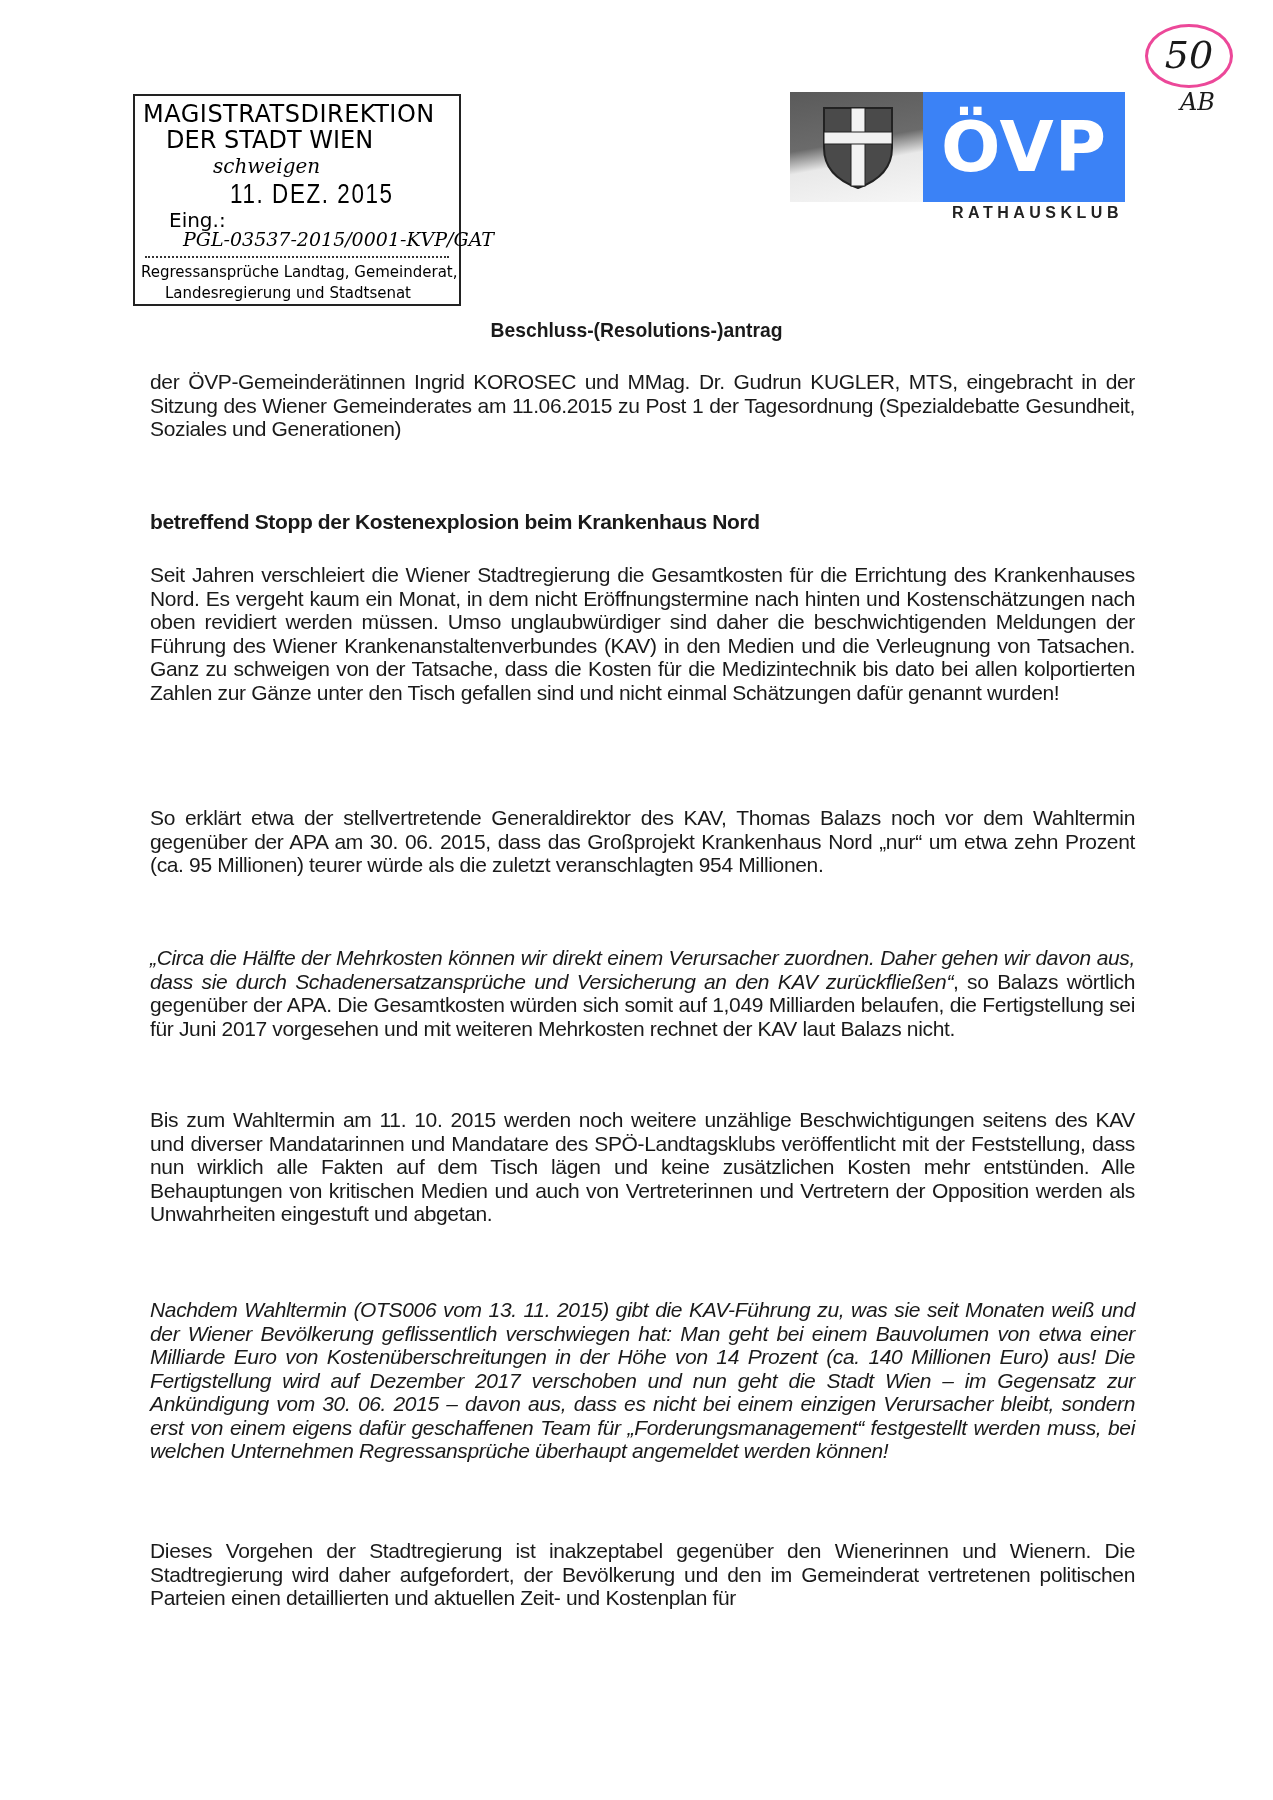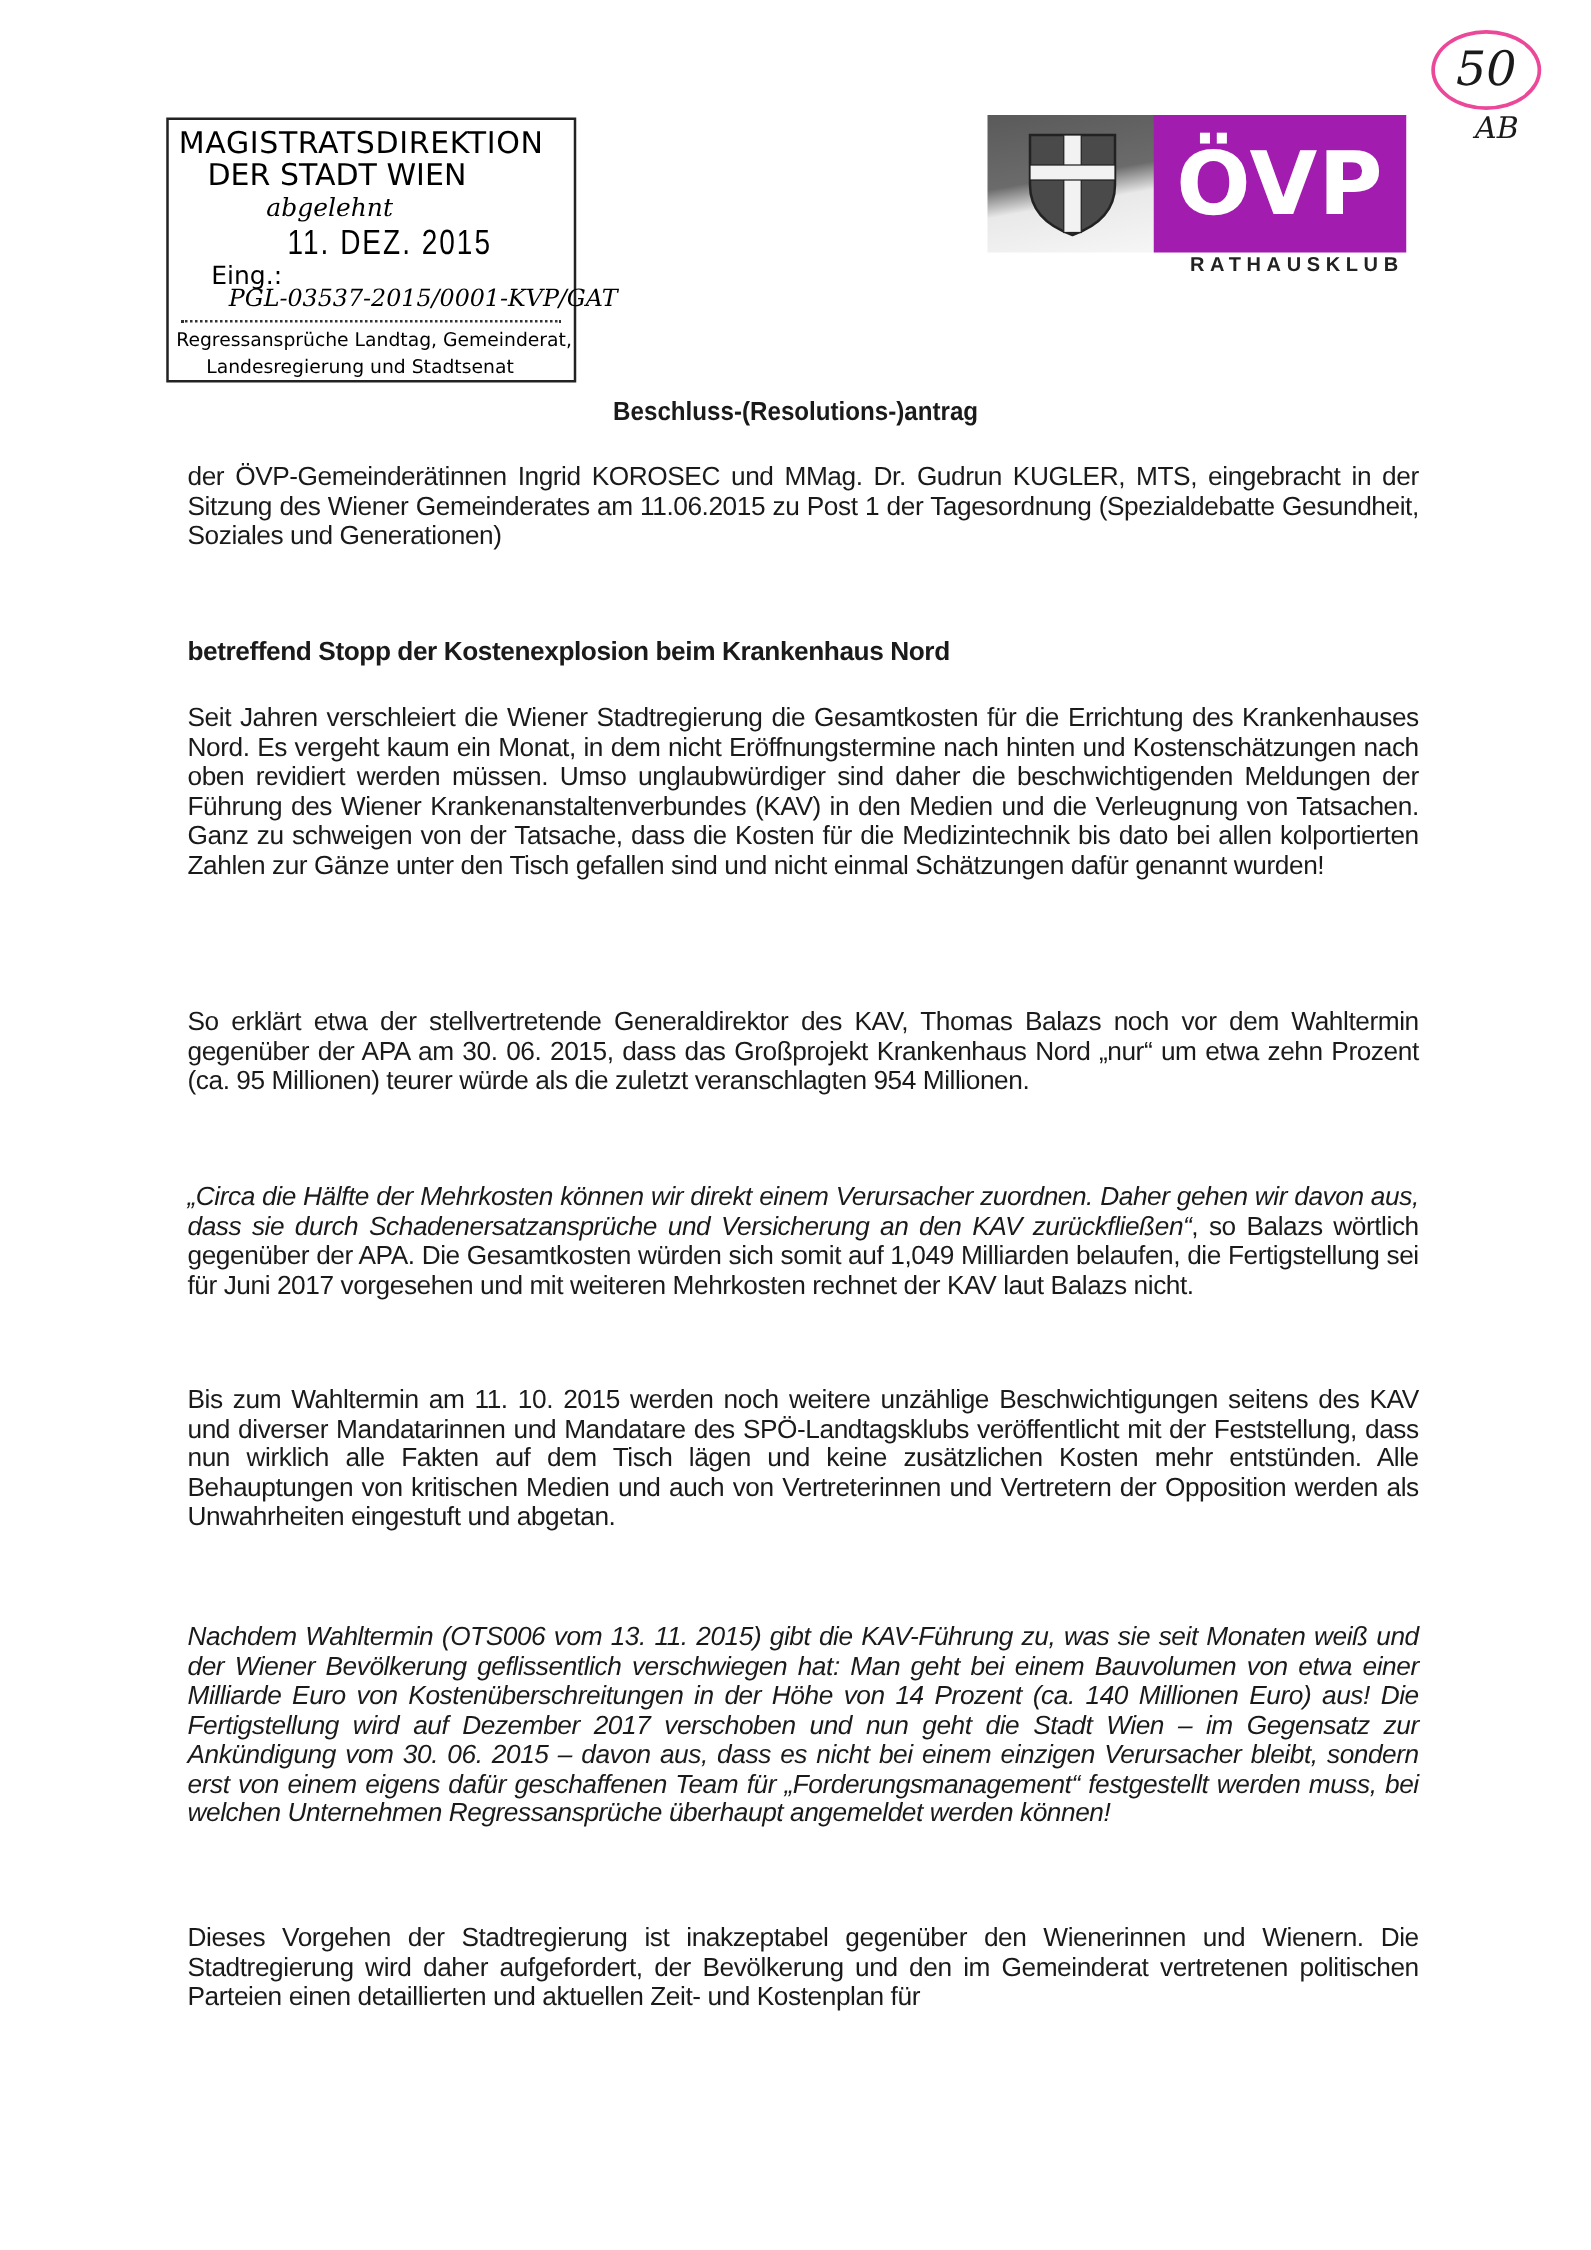--- a/index.html
+++ b/index.html
@@ -45,21 +45,21 @@
 
     
     .logo { position: absolute; left: 790px; top: 92px; width: 335px; height: 110px; }
     .logo .flag {
       position: absolute; left: 0; top: 0; width: 135px; height: 110px;
       background: linear-gradient(170deg, #5a5a5a 0%, #6b6b6b 45%, #e9e9e9 62%, #f6f6f6 100%);
     }
     .logo .shield { position: absolute; left: 32px; top: 14px; width: 72px; height: 84px; }
     .logo .box {
       position: absolute; left: 133px; top: 0; width: 202px; height: 110px;
-      background: #a21caf; color: #fff;
+      background: #3b82f6; color: #fff;
       font-family: "DejaVu Sans", sans-serif; font-weight: bold;
       font-size: 70px; line-height: 110px; text-align: center; letter-spacing: 1px;
     }
     .rathausklub {
       position: absolute; left: 940px; top: 204px;
       font-size: 16px; font-weight: bold; letter-spacing: 4.5px; color: #222; margin-left: 12px;
     }
 
     
     .title {
@@ -84,21 +84,21 @@
     #p4 { top: 1108px; }
     #p5 { top: 1298px; font-style: italic; }
     #p6 { top: 1539px; }
   </style>
 </head>
 <body>
 
 <div class="stamp">
   <div class="l1">MAGISTRATSDIREKTION</div>
   <div class="l2">DER STADT WIEN</div>
-  <div class="hw1">abgelehnt</div>
+  <div class="hw1">schweigen</div>
   <div class="eing">Eing.:</div>
   <div class="date">11. DEZ. 2015</div>
   <div class="ref">PGL-03537-2015/0001-KVP/GAT</div>
   <div class="dots"></div>
   <div class="g1">Regressansprüche Landtag, Gemeinderat,</div>
   <div class="g2">Landesregierung und Stadtsenat</div>
 </div>
 
 <div class="pagenum">50</div>
 <div class="initials">AB</div>

